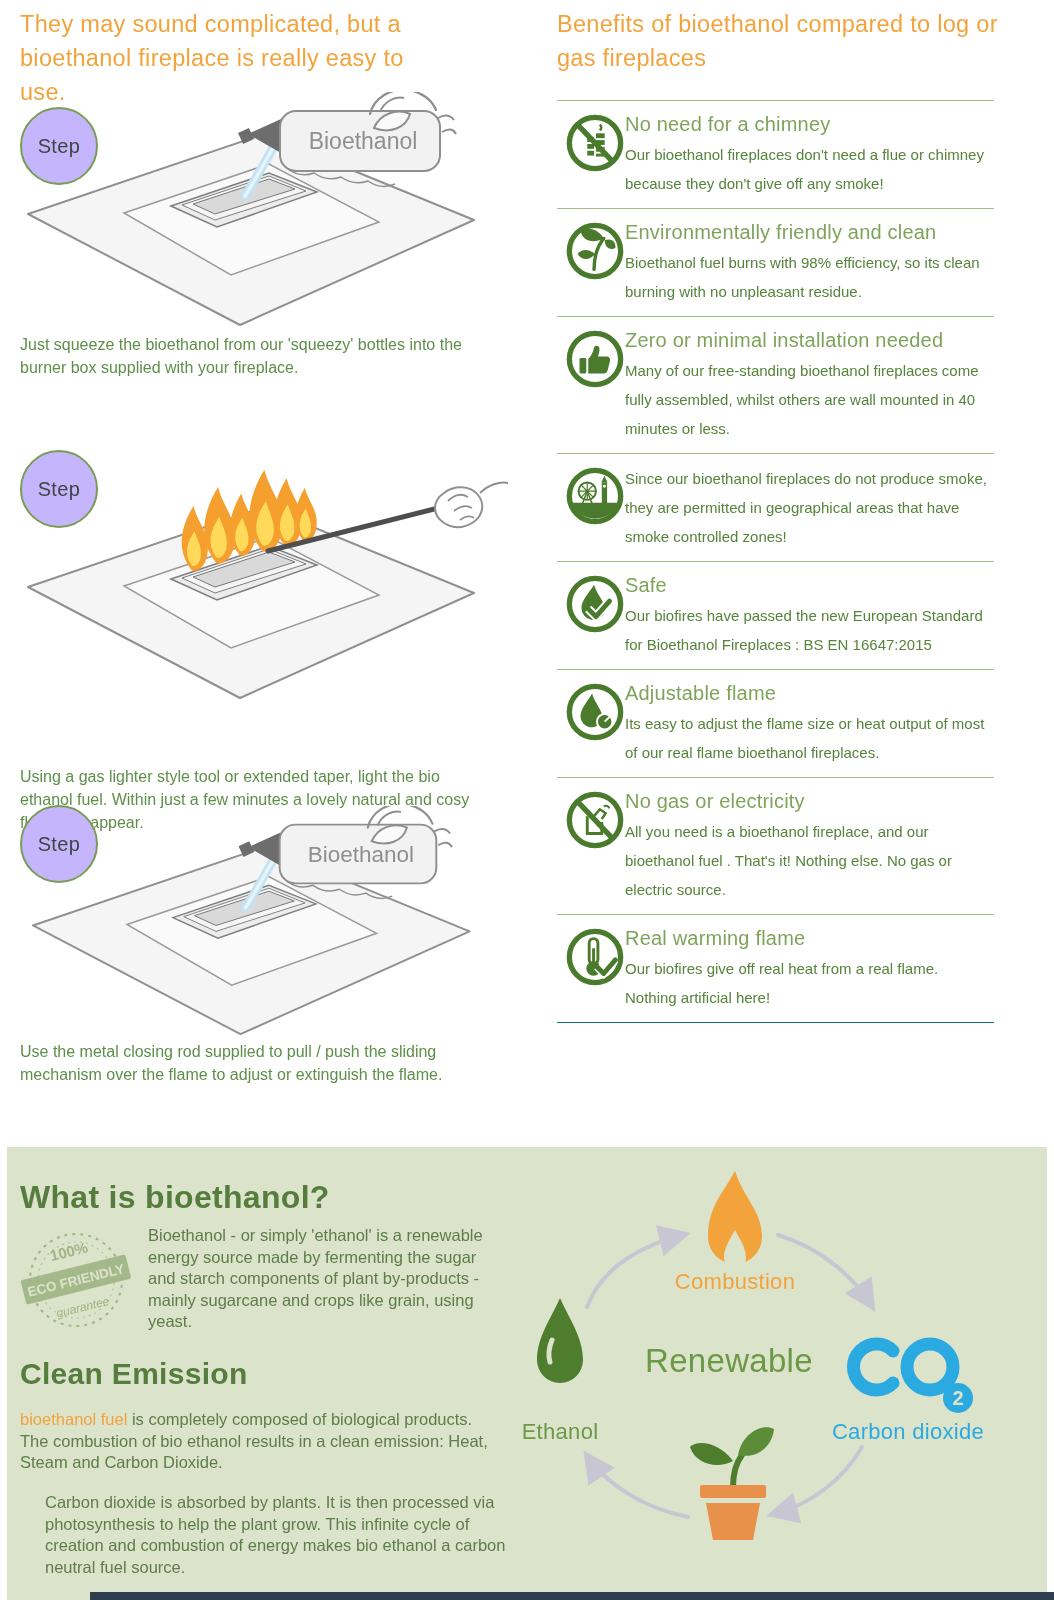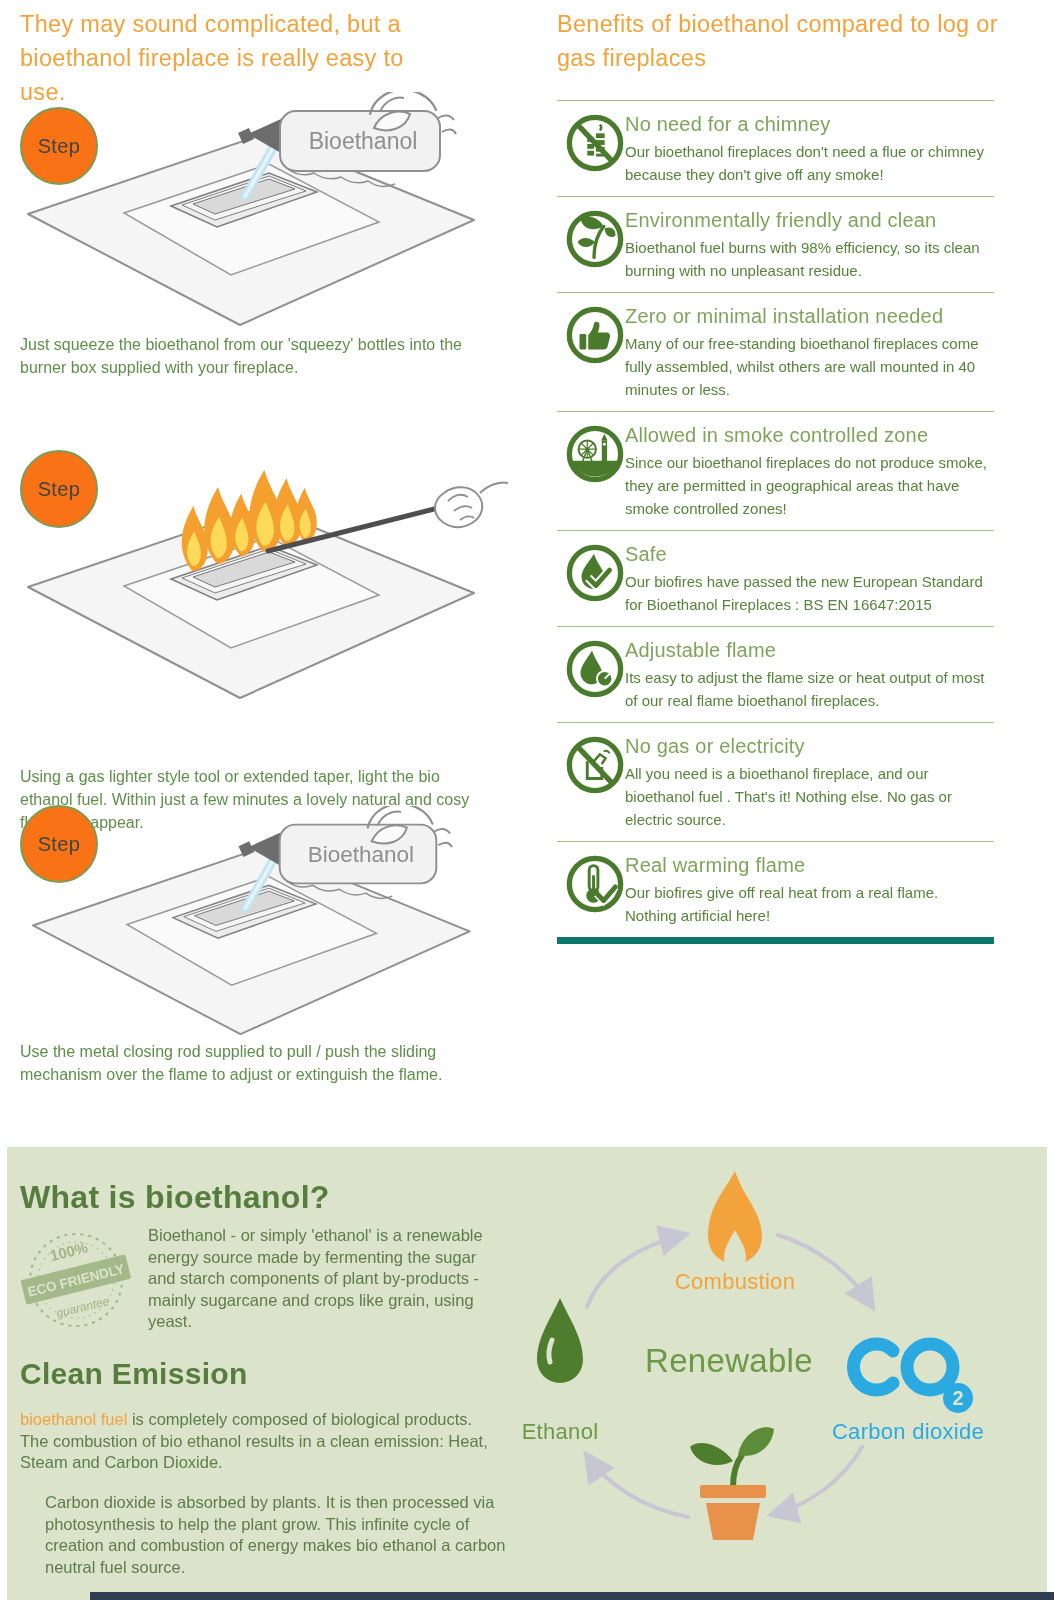--- a/index.html
+++ b/index.html
@@ -6,29 +6,29 @@
   body { background:#ffffff; font-family:"Liberation Sans", sans-serif; }
   .page { position:relative; width:1054px; height:1600px; background:#fff; overflow:hidden; margin:0 auto; }
 
   .heading { color:#F2A33C; font-size:23.5px; line-height:34px; font-weight:400; letter-spacing:.3px; }
   .h-left  { position:absolute; left:20px; top:7px;  width:430px; }
   .h-right { position:absolute; left:557px; top:7px; width:452px; }
 
   
   .benefits { position:absolute; left:557px; top:100px; width:437px; }
   .benefit  { display:flex; align-items:flex-start; border-top:1px solid #A6BF85; padding:10px 0 10px 8px; }
-  .benefit:last-child { border-bottom:7px solid #0f766e; }
+  .benefit:last-child { border-bottom:1px solid #0f766e; }
   .b-icon { width:60px; height:60px; flex:0 0 60px; margin-top:2px; }
   .b-text { flex:1; }
   .b-title { color:#7EA45A; font-size:20px; line-height:26px; margin-bottom:3px; letter-spacing:.2px; }
-  .b-body  { color:#55843A; font-size:15px; line-height:23px; }
+  .b-body  { color:#55843A; font-size:15px; line-height:29px; }
 
   
   .step-circle { position:absolute; width:78px; height:78px; border-radius:50%;
-    background:#f97316; border:2px solid #7A9C55; display:flex; align-items:center;
+    background:#c4b5fd; border:2px solid #7A9C55; display:flex; align-items:center;
     justify-content:center; color:#3F4540; font-size:20px; letter-spacing:.4px; }
   .step-ill { position:absolute; left:18px; }
   .step-caption { position:absolute; left:20px; width:462px; color:#5E8F49; font-size:16px; line-height:23px; }
 
   
   .panel { position:absolute; left:7px; top:1147px; width:1040px; height:550px; background:#DBE3CB; }
   .panel-h1 { position:absolute; color:#567D3E; letter-spacing:.3px; }
   .what-heading  { left:13px; top:32px;  font-size:32px; }
   .clean-heading { left:13px; top:210px; font-size:30px; }
   .panel-p { position:absolute; color:#5E7D4B; font-size:16.5px; line-height:21.5px; }
@@ -181,21 +181,20 @@
         <path d="M6.5,38 A26.5,26.5 0 0 0 55.5,38 Z" fill="#4A7B2C"></path>
         <circle cx="23" cy="26" r="9" fill="none" stroke="#4A7B2C" stroke-width="2"></circle>
         <path d="M23,17 V35 M14,26 H32 M16.6,19.6 L29.4,32.4 M29.4,19.6 L16.6,32.4" stroke="#4A7B2C" stroke-width="1.2"></path>
         <circle cx="23" cy="26" r="1.8" fill="#4A7B2C"></circle>
         <path d="M23,26 L18,39 M23,26 L28,39" stroke="#4A7B2C" stroke-width="1.6"></path>
         <rect x="38" y="17" width="5.5" height="22" fill="#4A7B2C"></rect>
         <polygon points="37.5,17 44,17 40.7,10" fill="#4A7B2C"></polygon>
         <circle cx="40.7" cy="21" r="1.5" fill="#ffffff"></circle>
       </svg>
       <div class="b-text">
-        <div class="b-title">Allowed in smoke controlled zone</div>
         <div class="b-body">Since our bioethanol fireplaces do not produce smoke, they are permitted in geographical areas that have smoke controlled zones!</div>
       </div>
     </div>
 
     <div class="benefit">
       <svg class="b-icon" viewBox="0 0 62 62">
         <circle cx="31" cy="31" r="26.5" fill="none" stroke="#4A7B2C" stroke-width="5.5"></circle>
         <path d="M30,11 C24,21 17,27 17,35 a12.5,12.5 0 0 0 24,5 C44,31 34,24 30,11 Z" fill="#4A7B2C"></path>
         <path d="M24,36 l8,8 l14,-16" stroke="#ffffff" stroke-width="9" fill="none"></path>
         <path d="M24,36 l8,8 l14,-16" stroke="#4A7B2C" stroke-width="5" fill="none" stroke-linecap="round" stroke-linejoin="round"></path>

